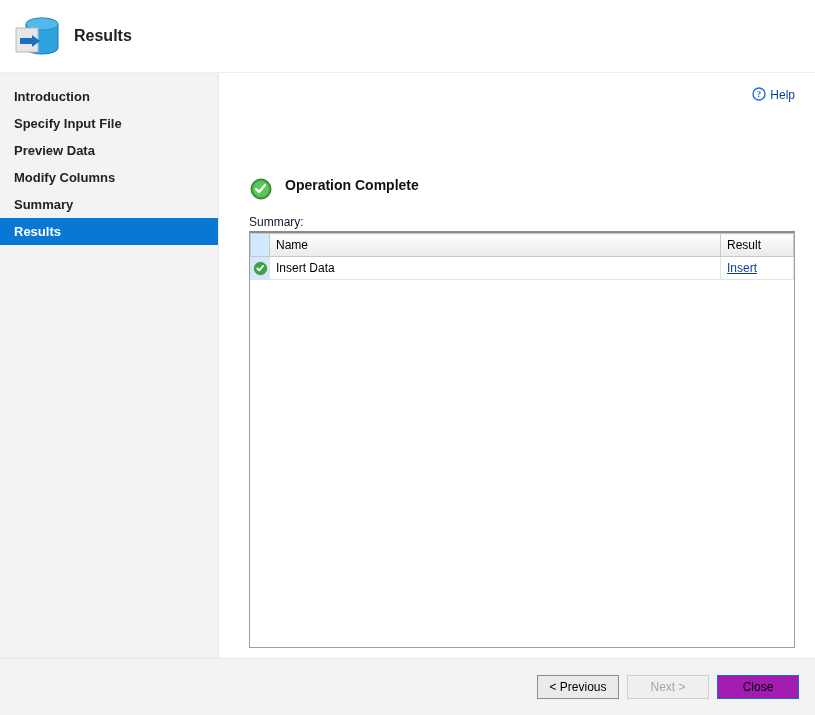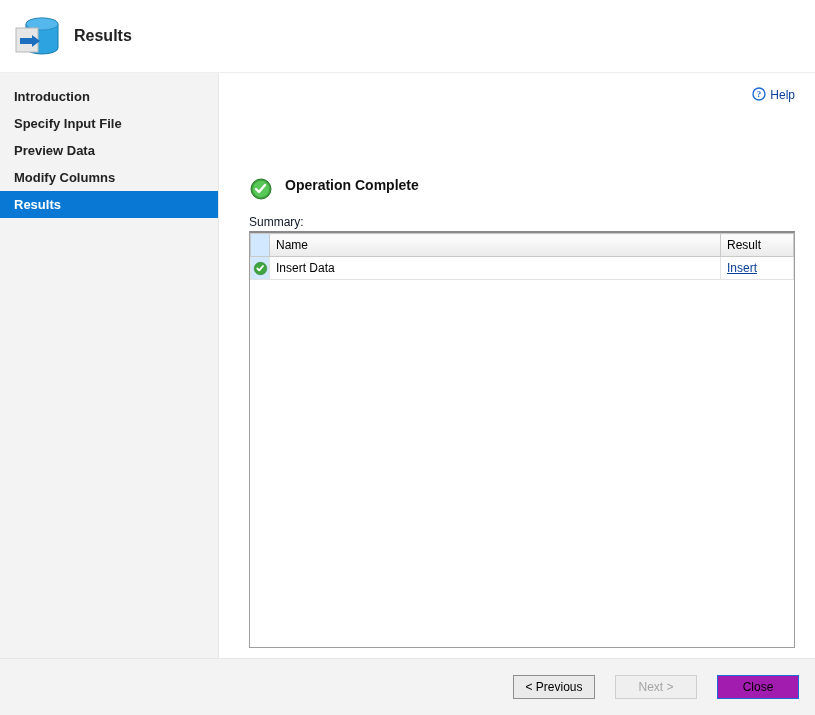--- a/index.html
+++ b/index.html
@@ -154,21 +154,21 @@
   }
   
   .footer {
     height: 56px;
     background: #f3f3f3;
     border-top: 1px solid #e7e7e7;
     display: flex;
     justify-content: flex-end;
     align-items: center;
     padding-right: 16px;
-    gap: 20px;
+    gap: 8px;
   }
   .btn {
     min-width: 82px;
     height: 24px;
     border: 1px solid #8e8e8e;
     background: #eaeaea;
     font-size: 12px;
     cursor: pointer;
     padding: 0 10px;
     display: inline-flex;
@@ -209,20 +209,21 @@
     </div>
     <div class="header-title">Results</div>
   </div>
 
   <div class="body">
     <div class="sidebar">
       <div class="sidebar-item">Introduction</div>
       <div class="sidebar-item">Specify Input File</div>
       <div class="sidebar-item">Preview Data</div>
       <div class="sidebar-item">Modify Columns</div>
+      <div class="sidebar-item">Summary</div>
       <div class="sidebar-item selected">Results</div>
     </div>
 
     <div class="main">
       <div class="help-row">
         <span>
           <svg width="14" height="14" viewBox="0 0 14 14">
             <circle cx="7" cy="7" r="6" fill="none" stroke="#1e6bd6" stroke-width="1.4"></circle>
             <text x="7" y="10" text-anchor="middle" font-size="9" font-family="Segoe UI" fill="#1e6bd6" font-weight="bold">?</text>
           </svg>

